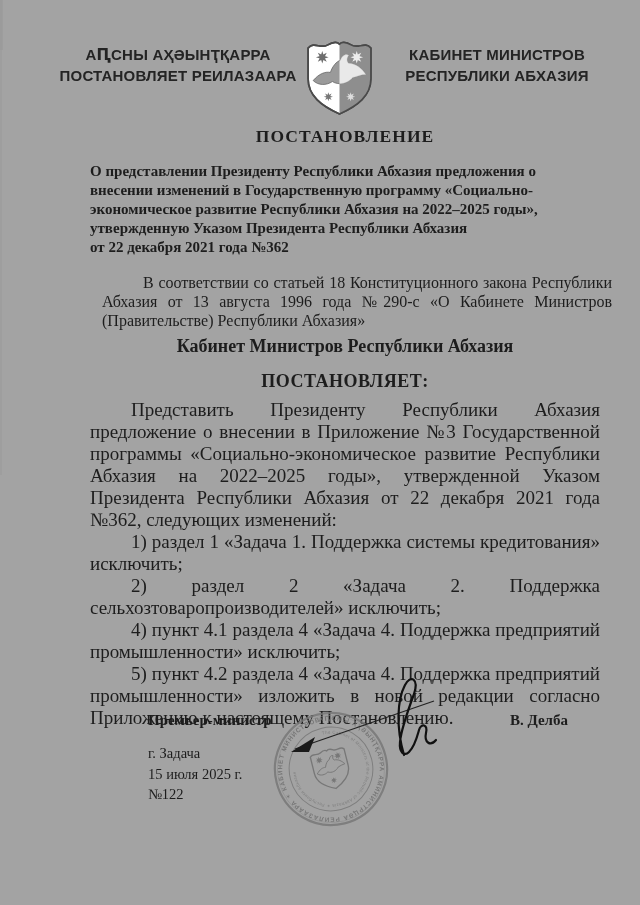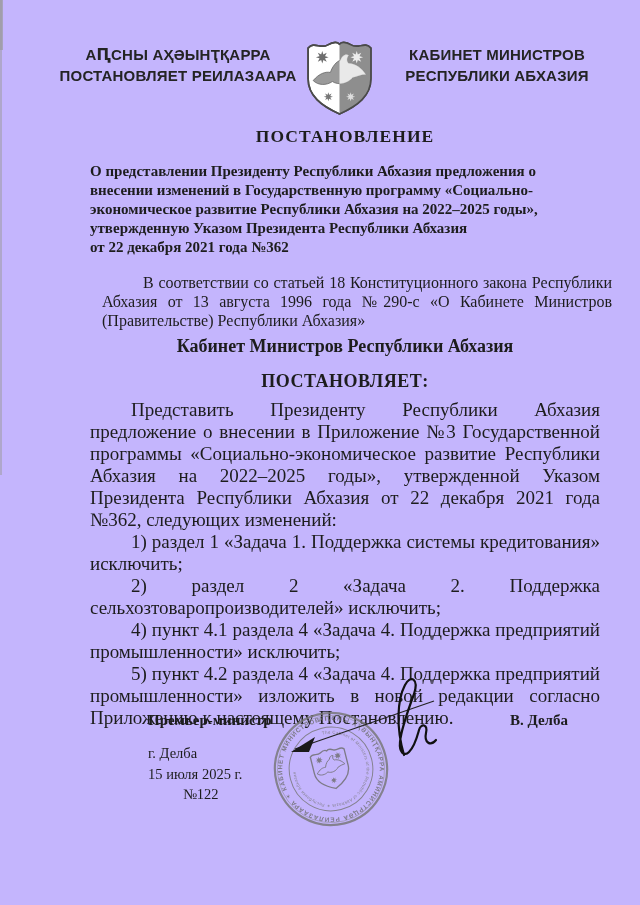--- a/index.html
+++ b/index.html
@@ -1,17 +1,17 @@
 <!DOCTYPE html>
 <html><head>
 <meta charset="utf-8">
 <style>
   html,body{margin:0;padding:0;background:#e9e9e9;}
   .page{
-    position:relative;width:640px;height:905px;margin:0 auto;background:#c4b5fd;
+    position:relative;width:640px;height:905px;margin:0 auto;background:#a3a3a3;
     overflow:hidden;color:#1d1d1d;
     font-family:"Liberation Serif","DejaVu Serif",serif;
   }
   .abs{position:absolute;}
   .hdr{
     font-family:"Liberation Sans","DejaVu Sans",sans-serif;
     font-weight:bold;font-size:15px;line-height:21px;text-align:center;
     letter-spacing:.2px;color:#242424;
   }
   .doc-title{font-weight:bold;font-size:17.5px;letter-spacing:1px;text-align:center;}
@@ -88,23 +88,23 @@
   <div class="abs main" style="left:90px;top:399px;width:510px;">
     <p>Представить Президенту Республики Абхазия предложение о внесении в Приложение №3 Государственной программы «Социально-экономическое развитие Республики Абхазия на 2022–2025 годы», утвержденной Указом Президента Республики Абхазия от 22 декабря 2021 года №362, следующих изменений:</p>
     <p>1) раздел 1 «Задача 1. Поддержка системы кредитования» исключить;</p>
     <p>2) раздел 2 «Задача 2. Поддержка сельхозтоваропроизводителей» исключить;</p>
     <p>4) пункт 4.1 раздела 4 «Задача 4. Поддержка предприятий промышленности» исключить;</p>
     <p>5) пункт 4.2 раздела 4 «Задача 4. Поддержка предприятий промышленности» изложить в новой редакции согласно Приложению к настоящему Постановлению.</p>
   </div>
 
   <div class="abs sig-b" style="left:148px;top:712px;">Премьер-министр</div>
   <div class="abs sig-b" style="right:72px;top:712px;">В. Делба</div>
-  <div class="abs sig-r" style="left:148px;top:745px;">г. Делба</div>
+  <div class="abs sig-r" style="left:148px;top:745px;">г. Задача</div>
   <div class="abs sig-r" style="left:148px;top:766px;">15 июля 2025 г.</div>
-  <div class="abs sig-r" style="left:148px;top:786px;margin-left:35px;">№122</div>
+  <div class="abs sig-r" style="left:148px;top:786px;">№122</div>
 
   <svg class="abs stamp-svg" style="left:272px;top:710px;" width="118" height="118" viewBox="0 0 120 120">
     <g transform="rotate(-14 60 60)" stroke="none" fill="none">
       <circle cx="60" cy="60" r="57" stroke="#767676" stroke-width="2.2"></circle>
       <circle cx="60" cy="60" r="54.5" stroke="#8a8a8a" stroke-width="0.6"></circle>
       <circle cx="60" cy="60" r="42.5" stroke="#767676" stroke-width="1"></circle>
       <defs>
         <path id="oc" d="M60,10.5 a49.5,49.5 0 1,1 -0.02,0"></path>
         <path id="ic" d="M60,24 a36,36 0 1,1 -0.02,0"></path>
       </defs>

